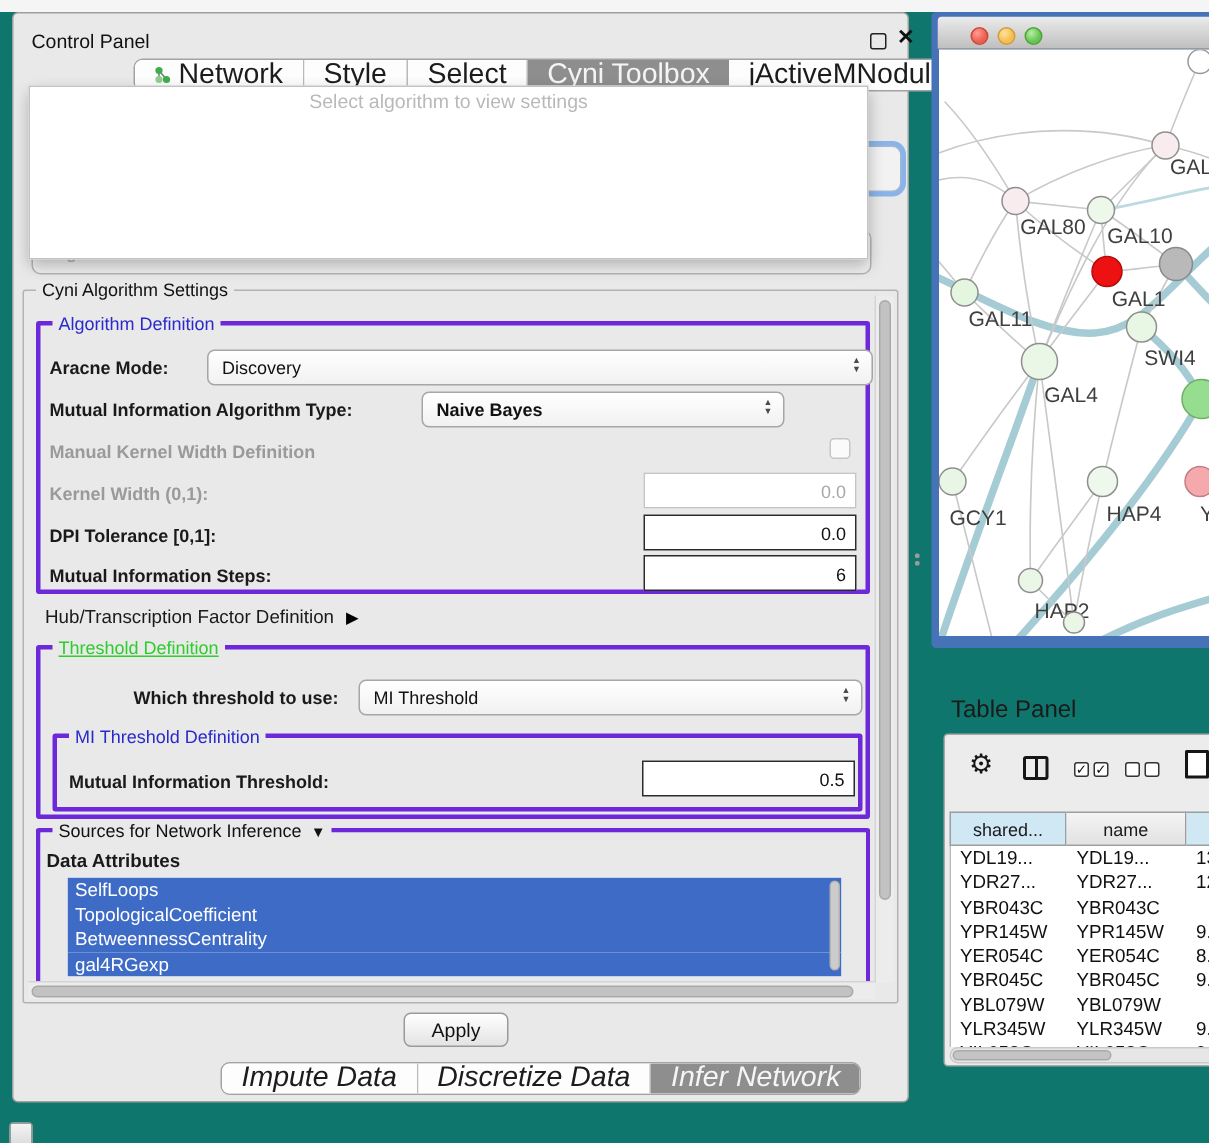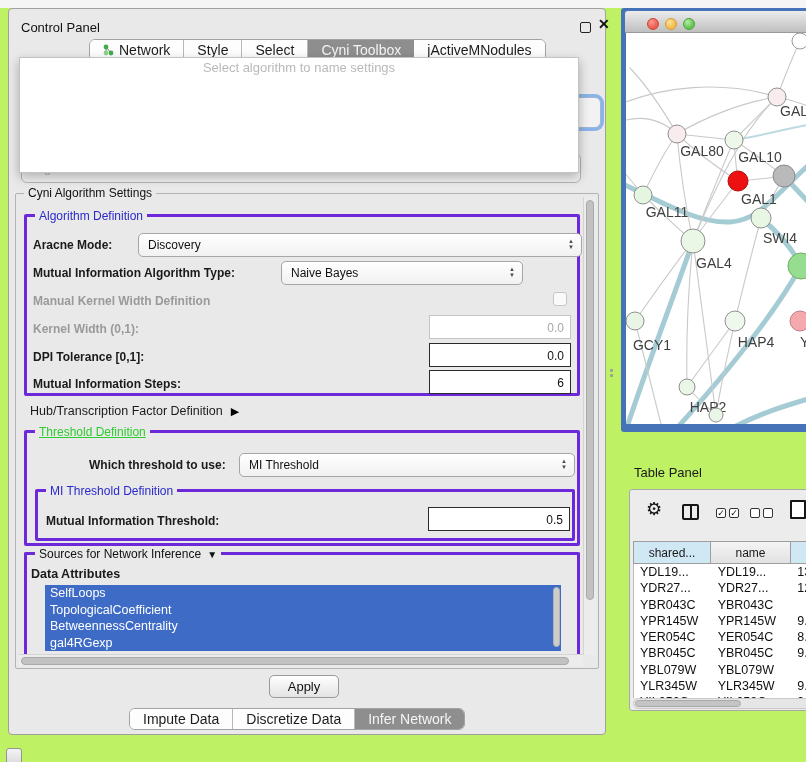--- a/index.html
+++ b/index.html
@@ -1,36 +1,36 @@
 <!DOCTYPE html>
 <html><head>
 <meta charset="utf-8">
 <style>
   * { margin:0; padding:0; box-sizing:border-box; }
   body { font-family:"Liberation Sans", sans-serif; background:#ededed; }
-  #root { position:relative; width:806px; height:762px; overflow:hidden; background:#bef264; }
+  #root { position:relative; width:806px; height:762px; overflow:hidden; background:#0f766e; }
   #topstrip { position:absolute; left:0; top:0; width:806px; height:8px; background:#f5f5f5; }
 
   
   #cpanel { position:absolute; left:8px; top:8px; width:598px; height:727px;
             background:#e9e9e9; border:1px solid #9f9f9f; border-radius:4px; }
   #cp-title { position:absolute; left:12px; top:11px; font-size:13px; color:#111; }
   #cp-float { position:absolute; left:571px; top:13px; width:11px; height:11px;
               border:1.5px solid #222; border-radius:2px; background:transparent; }
   #cp-close { position:absolute; left:589px; top:7px; font-size:14px; font-weight:bold; color:#111; }
 
   .seg-group { position:absolute; display:flex; background:#fff; border:1px solid #a3a3a3;
                border-radius:6px; overflow:hidden; height:22px; }
-  .seg { display:flex; align-items:center; gap:4px; padding:0 13px; font-size:14px; color:#1c1c1c;
+  .seg { display:flex; align-items:center; gap:4px; padding:0 13px; font-size:19px; color:#1c1c1c;
          border-right:1px solid #b9b9b9; background:#fdfdfd; white-space:nowrap; }
   .seg:last-child { border-right:none; }
   .seg.sel { background:#8e8e8e; color:#f5f5f5; border-right:none; }
 
   #top-tabs { left:80px; top:30px; }
-  #bottom-tabs { left:120px; top:699px; }
+  #bottom-tabs { left:138px; top:699px;font-style:italic; }
 
   
   #algo-popup { position:absolute; left:10px; top:48px; width:560px; height:116px; background:#fff;
                 border:1px solid #c3c3c3; box-shadow:0 4px 10px rgba(0,0,0,.28); z-index:50; }
   #algo-placeholder { height:17px; text-align:center; font-size:13px; color:#b9b9b9; padding-top:2px; }
   .menu-item { font-size:13px; color:#000; height:16.4px; line-height:16px; padding-left:4px; white-space:nowrap; }
   .menu-item.bold { font-weight:bold; }
 
   
   #bg-combo { position:absolute; left:12px; top:144px; width:560px; height:30px; border:1px solid #b5b5b5;
@@ -81,21 +81,21 @@
             border-radius:3px; }
   #net-titlebar { position:absolute; left:4px; top:3px; right:0; height:22px; border-radius:3px 3px 0 0;
                   background:linear-gradient(#ececec,#bfbfbf); border-bottom:1px solid #9a9a9a; }
   .tl { position:absolute; top:7px; width:12px; height:12px; border-radius:50%; }
   #tl-red   { left:22px; background:radial-gradient(circle at 35% 30%, #ff9c92, #ec5f51 60%); border:1px solid #ce4536; }
   #tl-yellow{ left:40px; background:radial-gradient(circle at 35% 30%, #ffe2a0, #f5bd4f 60%); border:1px solid #d39c34; }
   #tl-green { left:58px; background:radial-gradient(circle at 35% 30%, #b8eda6, #66c654 60%); border:1px solid #4ba338; }
   #net-content { position:absolute; left:5px; top:25px; right:0; bottom:8px; background:#fff; overflow:hidden; }
 
   
-  #tp-title { position:absolute; left:634px; top:465px; font-size:13px; color:#1a1a1a; }
+  #tp-title { position:absolute; left:634px; top:465px; font-size:16px; color:#1a1a1a; }
   #tablewin { position:absolute; left:629px; top:489px; width:190px; height:222px; background:#ececec;
               border:1px solid #a8a8a8; border-radius:3px; overflow:hidden; }
   .ticon { position:absolute; top:14px; }
   #gear-icon { left:16px; font-size:18px; color:#161616; top:8px; }
   #cols-icon { left:52px; width:17px; height:16px; border:2px solid #161616; border-radius:2px; }
   #cols-icon::after { content:""; position:absolute; left:5.5px; top:0; width:2px; height:12px; background:#161616; }
   .pairbox { display:flex; gap:3px; }
   #checked-pair { left:86px; top:18px; }
   #unchecked-pair { left:120px; top:18px; }
   .cbx { width:10px; height:10px; border:1.5px solid #333; border-radius:2px; background:#fff;
@@ -157,40 +157,40 @@
           <span>jActiveMNodules</span>
         </div>
       </div>
 
     <div id="focus-sliver"></div>
     <div id="bg-combo">
       <span>galFiltered.sif default node</span>
     </div>
 
     <div id="algo-popup">
-      <div id="algo-placeholder">Select algorithm to name settings</div>
+      <div id="algo-placeholder">Select algorithm to view settings</div>
     </div>
 
     <div id="settings">
       <div class="legend" style="color:#111;">Cyni Algorithm Settings</div>
 
       <div class="grp" style="left:8px; top:20px; width:556px; height:182px;">
         <div class="legend" style="color:#2a2acc;">Algorithm Definition</div>
 
         <div class="lbl" style="left:6px; top:21px;">Aracne Mode:</div>
         <div class="combo" style="left:111px; top:16px; width:444px;">
           <span>Discovery</span>
           <span class="stepper">
               <span>▲</span>
               <span>▼</span>
             </span>
         </div>
 
         <div class="lbl" style="left:6px; top:49px;">Mutual Information Algorithm Type:</div>
-        <div class="combo" style="left:254px; top:44px; width:242px;">
+        <div class="combo" style="left:254px; top:44px; width:242px;font-weight:bold;">
           <span>Naive Bayes</span>
           <span class="stepper">
               <span>▲</span>
               <span>▼</span>
             </span>
         </div>
 
         <div class="lbl dis" style="left:6px; top:77px;">Manual Kernel Width Definition</div>
         <div class="chk" style="right:10px; top:75px;"></div>
 

